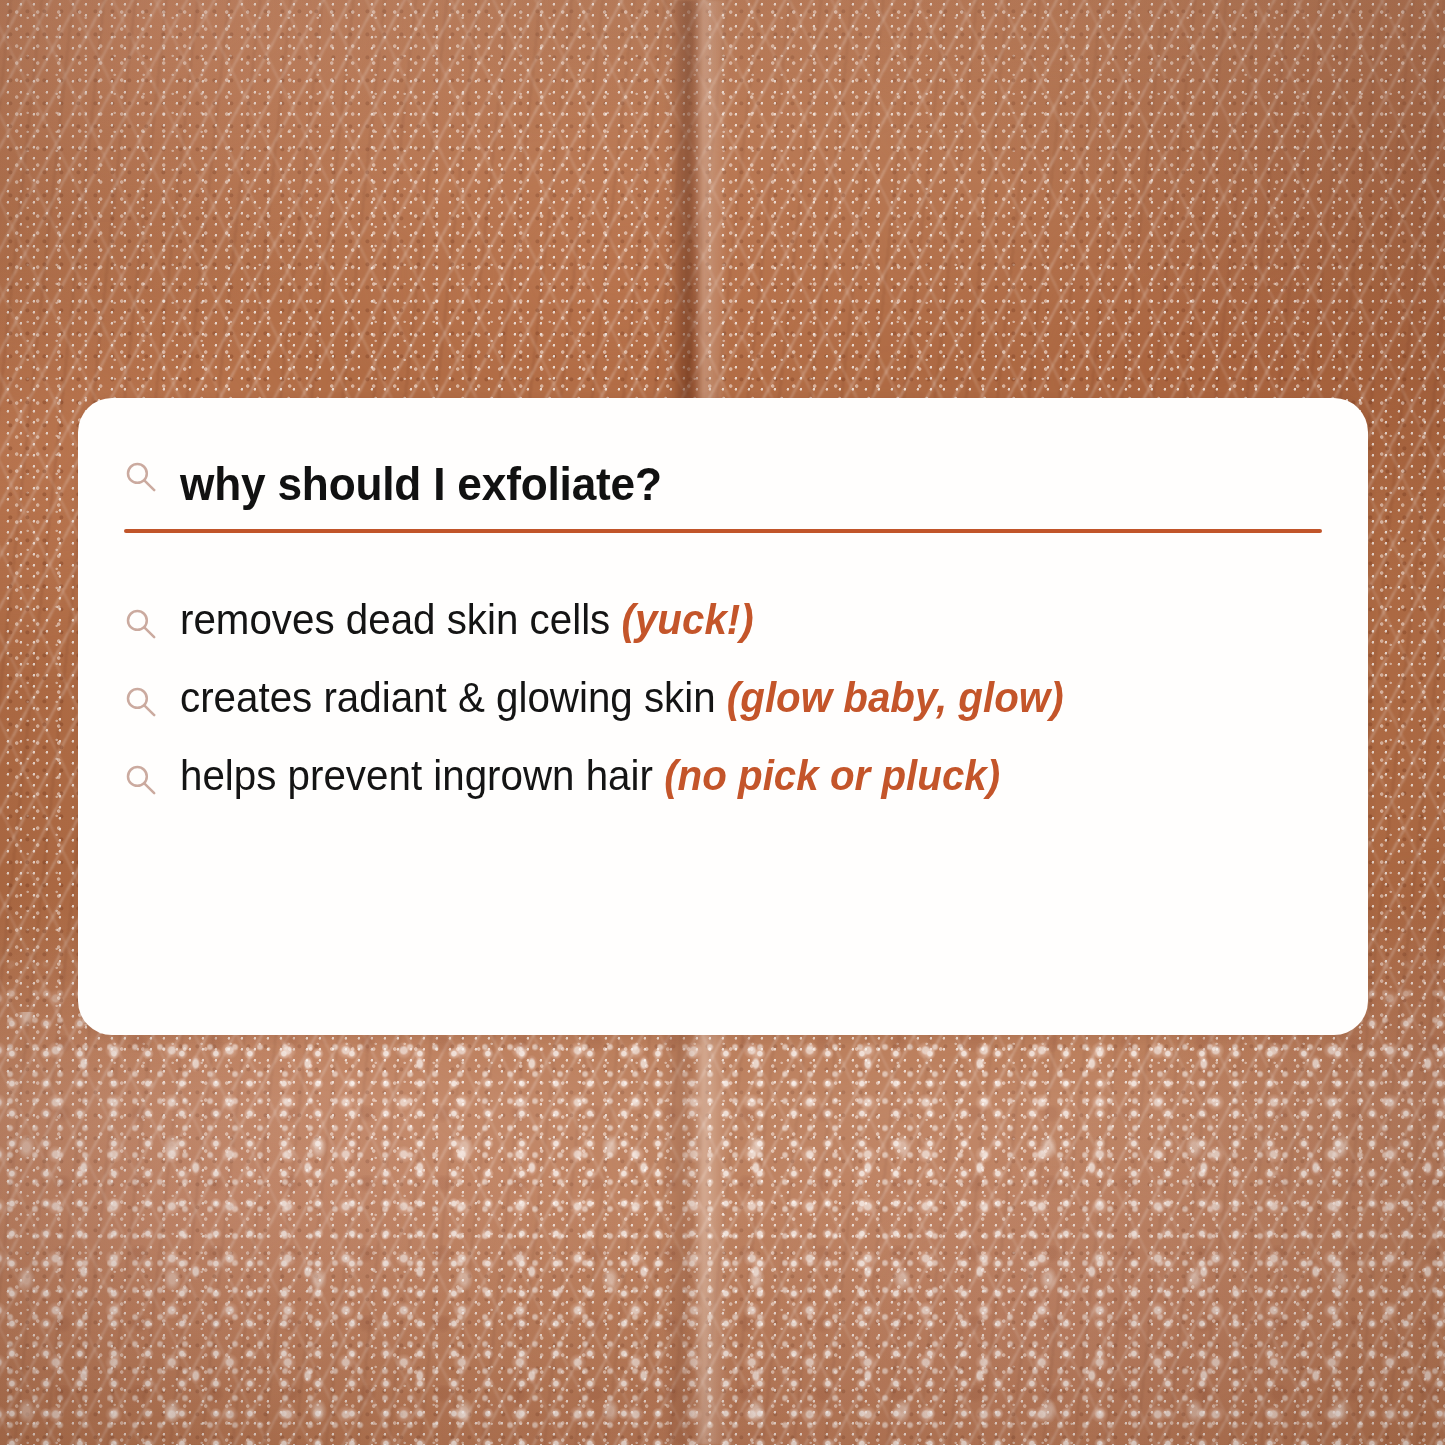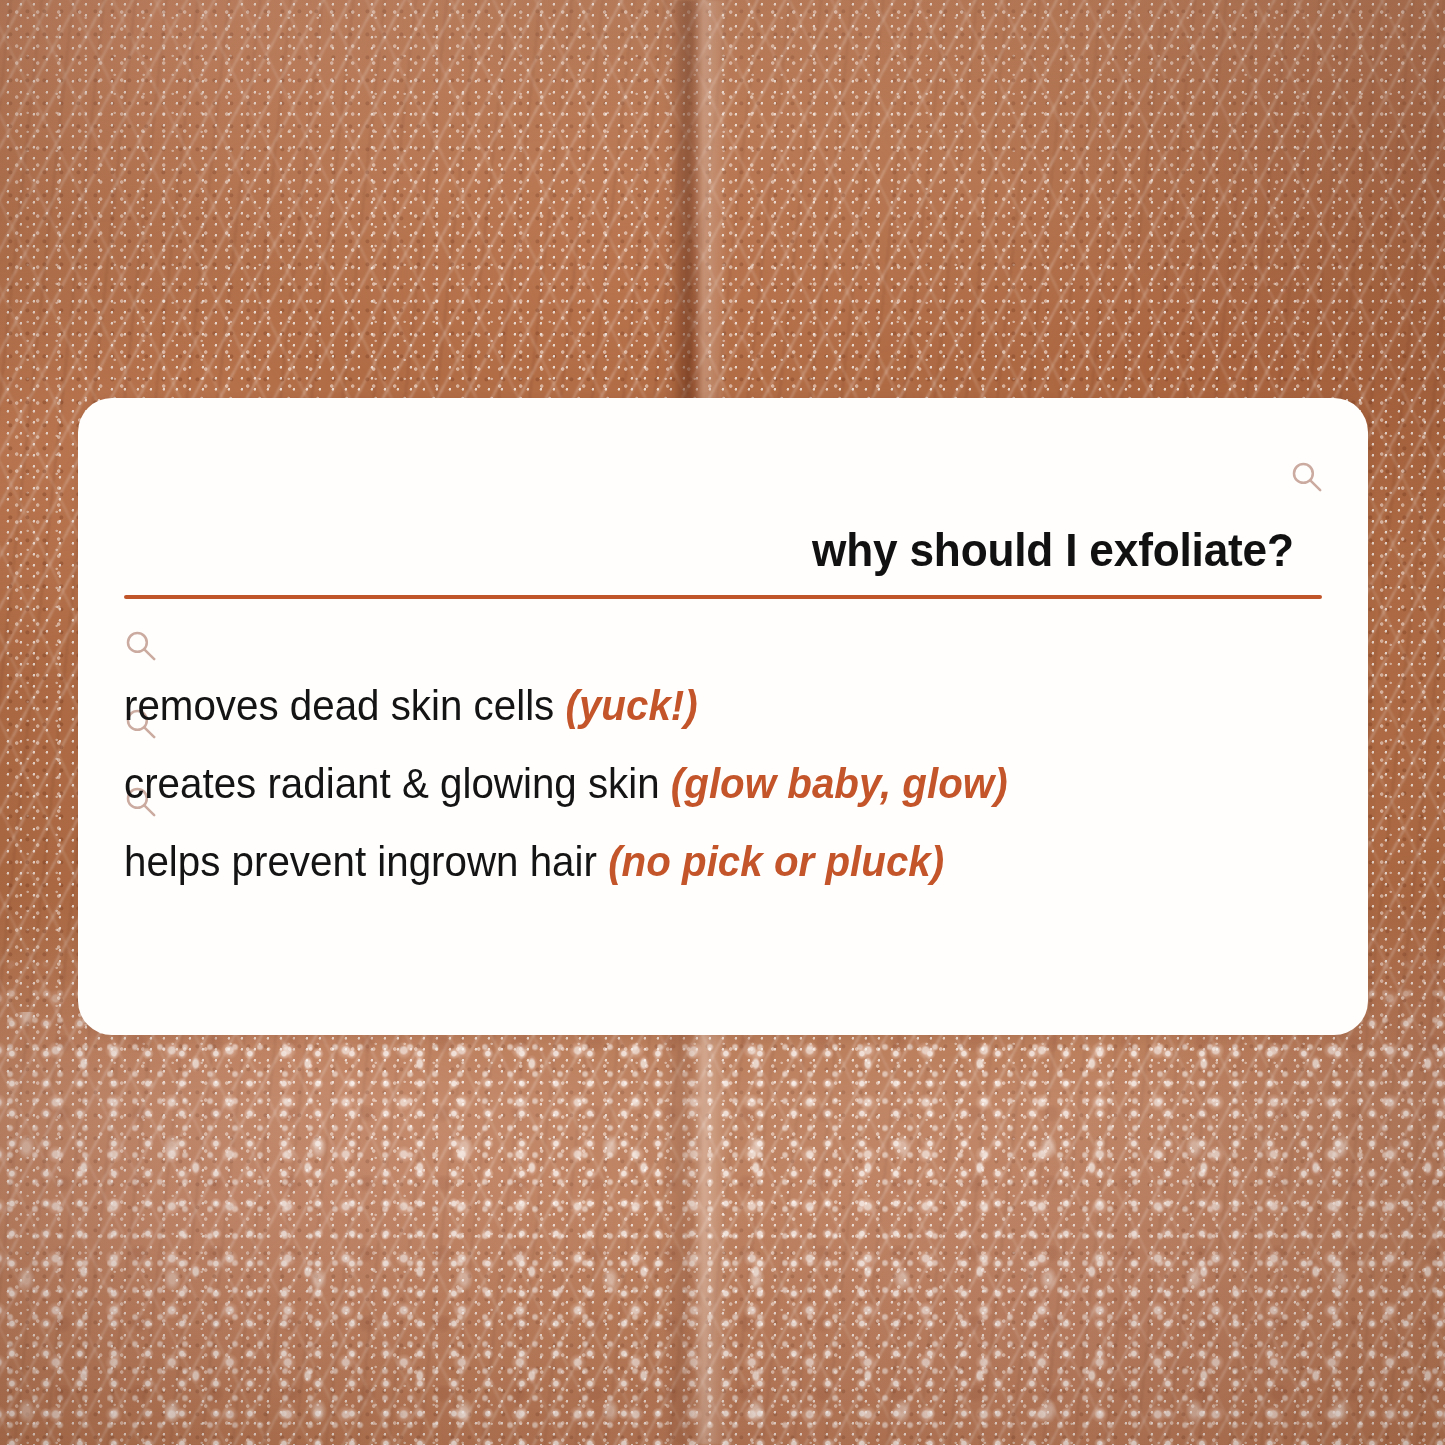--- a/index.html
+++ b/index.html
@@ -178,24 +178,23 @@
   .card-inner {
     position: absolute;
     left: 44px;
     right: 44px;
     top: 62px;
   }
 
   
   .head-row {
     display: flex;
-    align-items: flex-end;
-    gap: 32px;
+    align-items: flex-start;
+    gap: 22px;
     padding-left: 2px;
-    flex-direction: column;
   }
   .head-title {
     font-size: 47px;
     font-weight: 700;
     color: #111111;
     letter-spacing: -0.2px;
     line-height: 1;
     transform: scaleX(.94);
     transform-origin: left center;
     white-space: nowrap;
@@ -209,25 +208,24 @@
     background: #c1552a;
     border-radius: 2px;
   }
 
   
   .list {
     margin-top: 30px;
   }
   .list-row {
     display: flex;
-    align-items: flex-start;
+    align-items: flex-end;
     gap: 22px;
     height: 78px;
     padding-left: 2px;
-    flex-direction: column;
   }
   .row-text {
     font-size: 42px;
     line-height: 1;
     color: #141414;
     white-space: nowrap;
     transform: scaleX(.96);
     transform-origin: left center;
   }
   .row-note {

